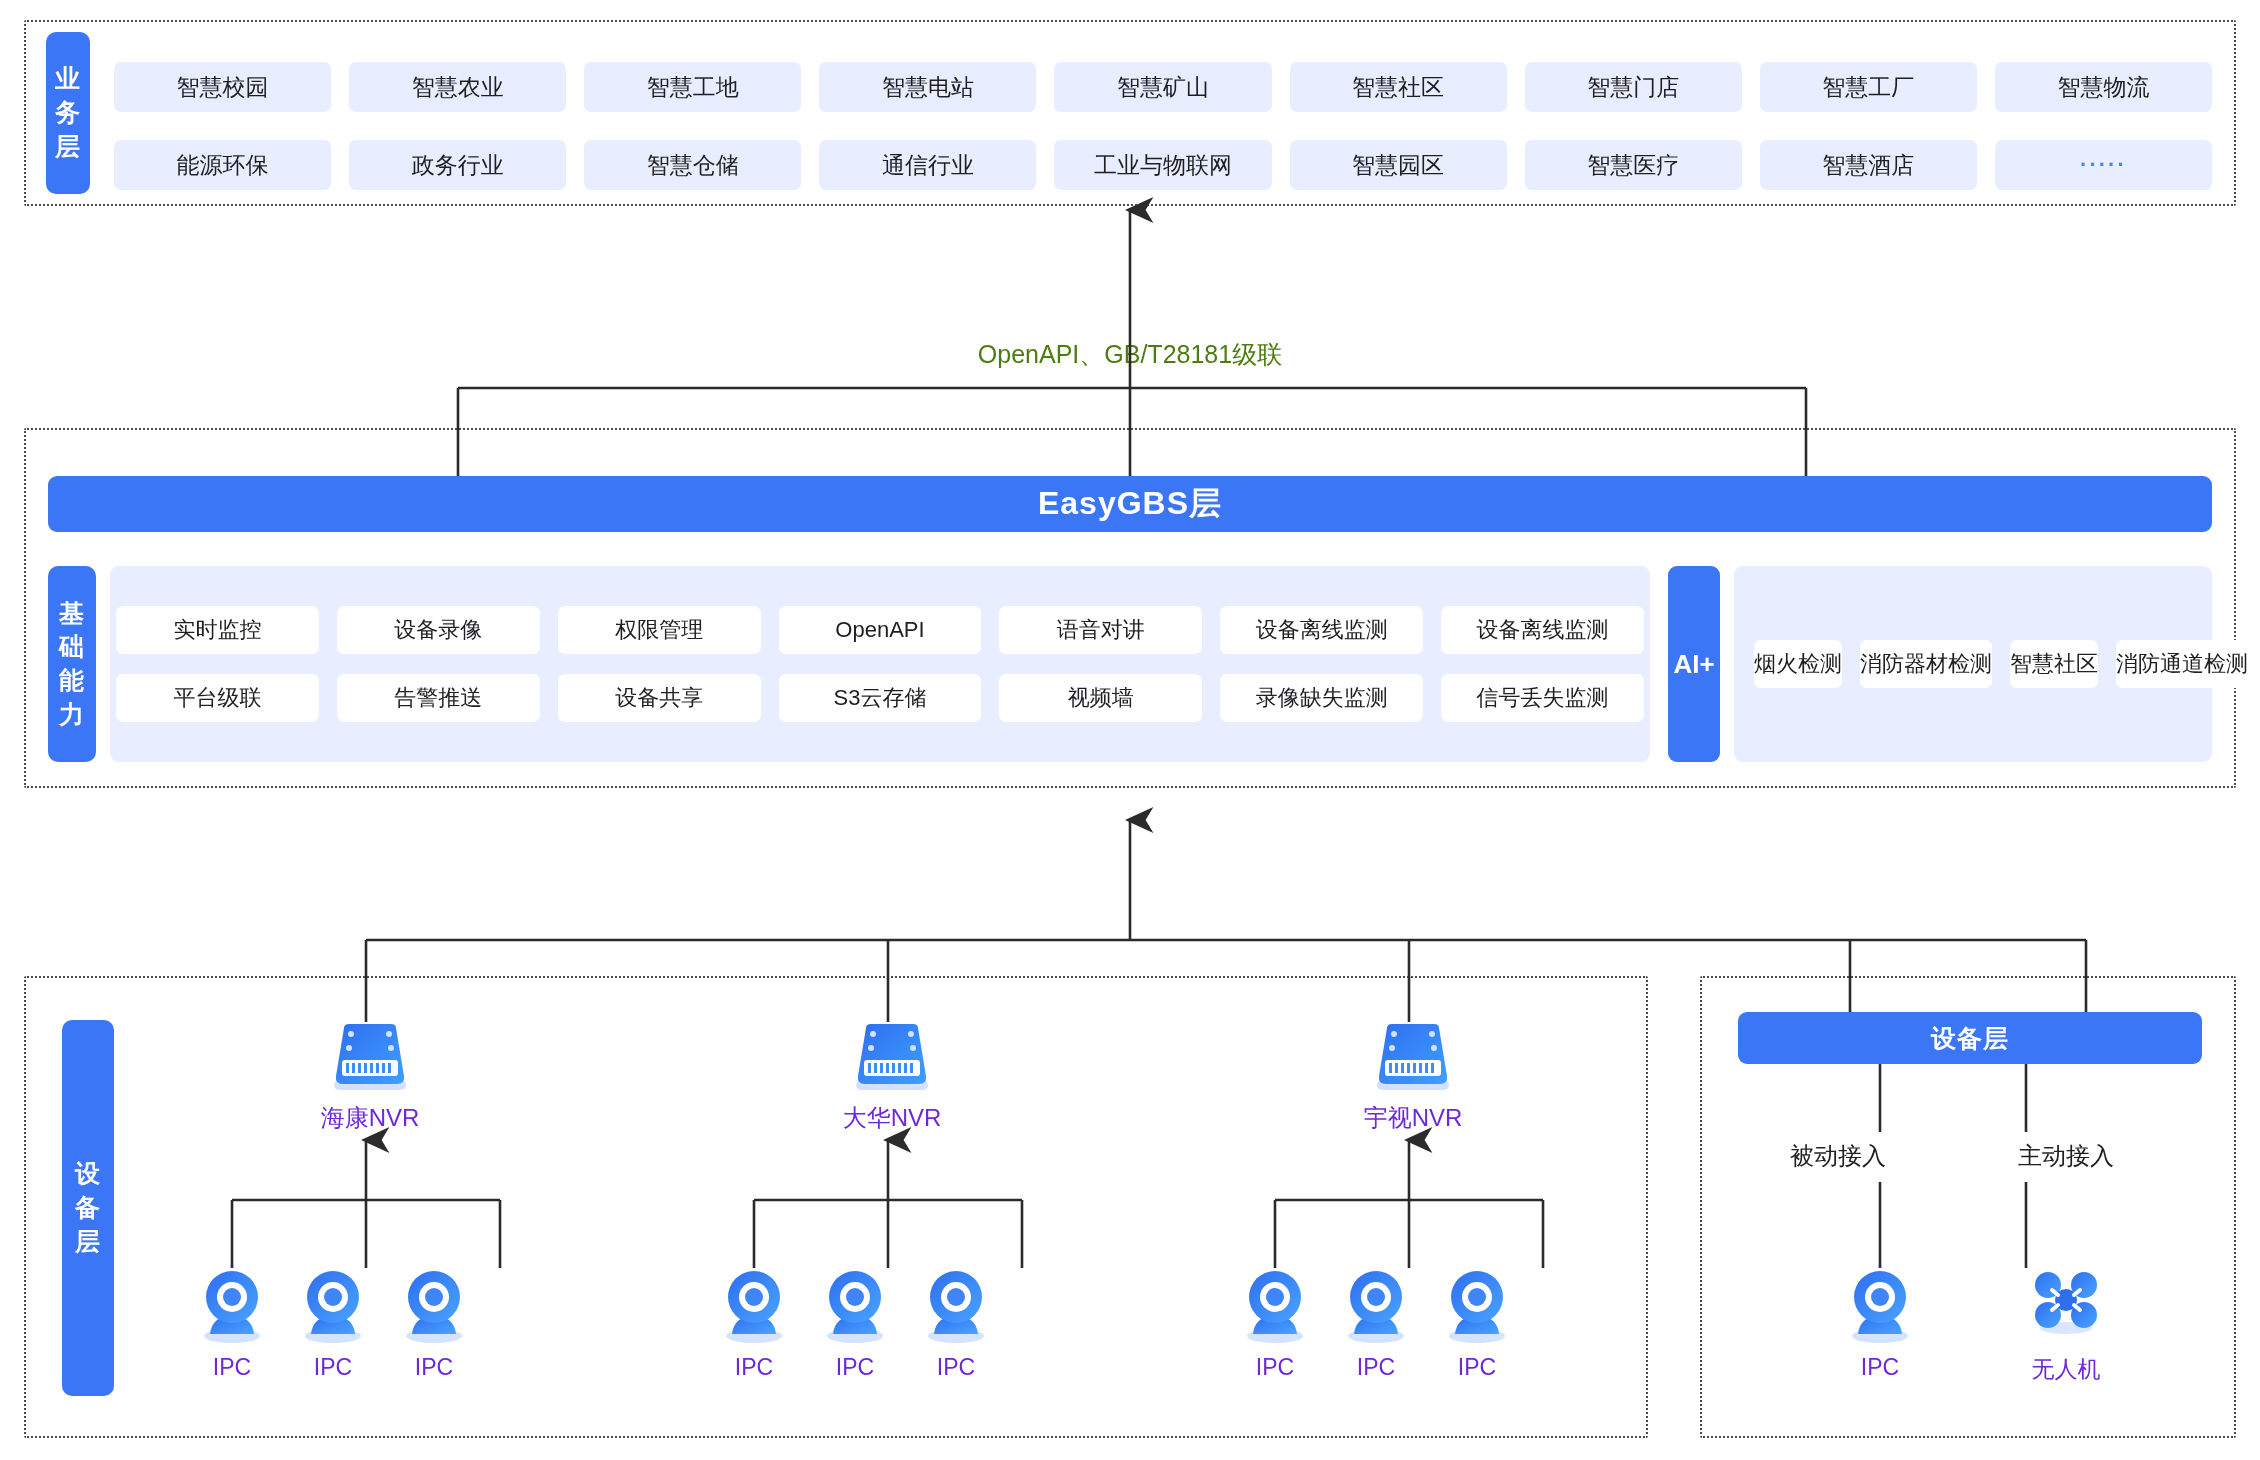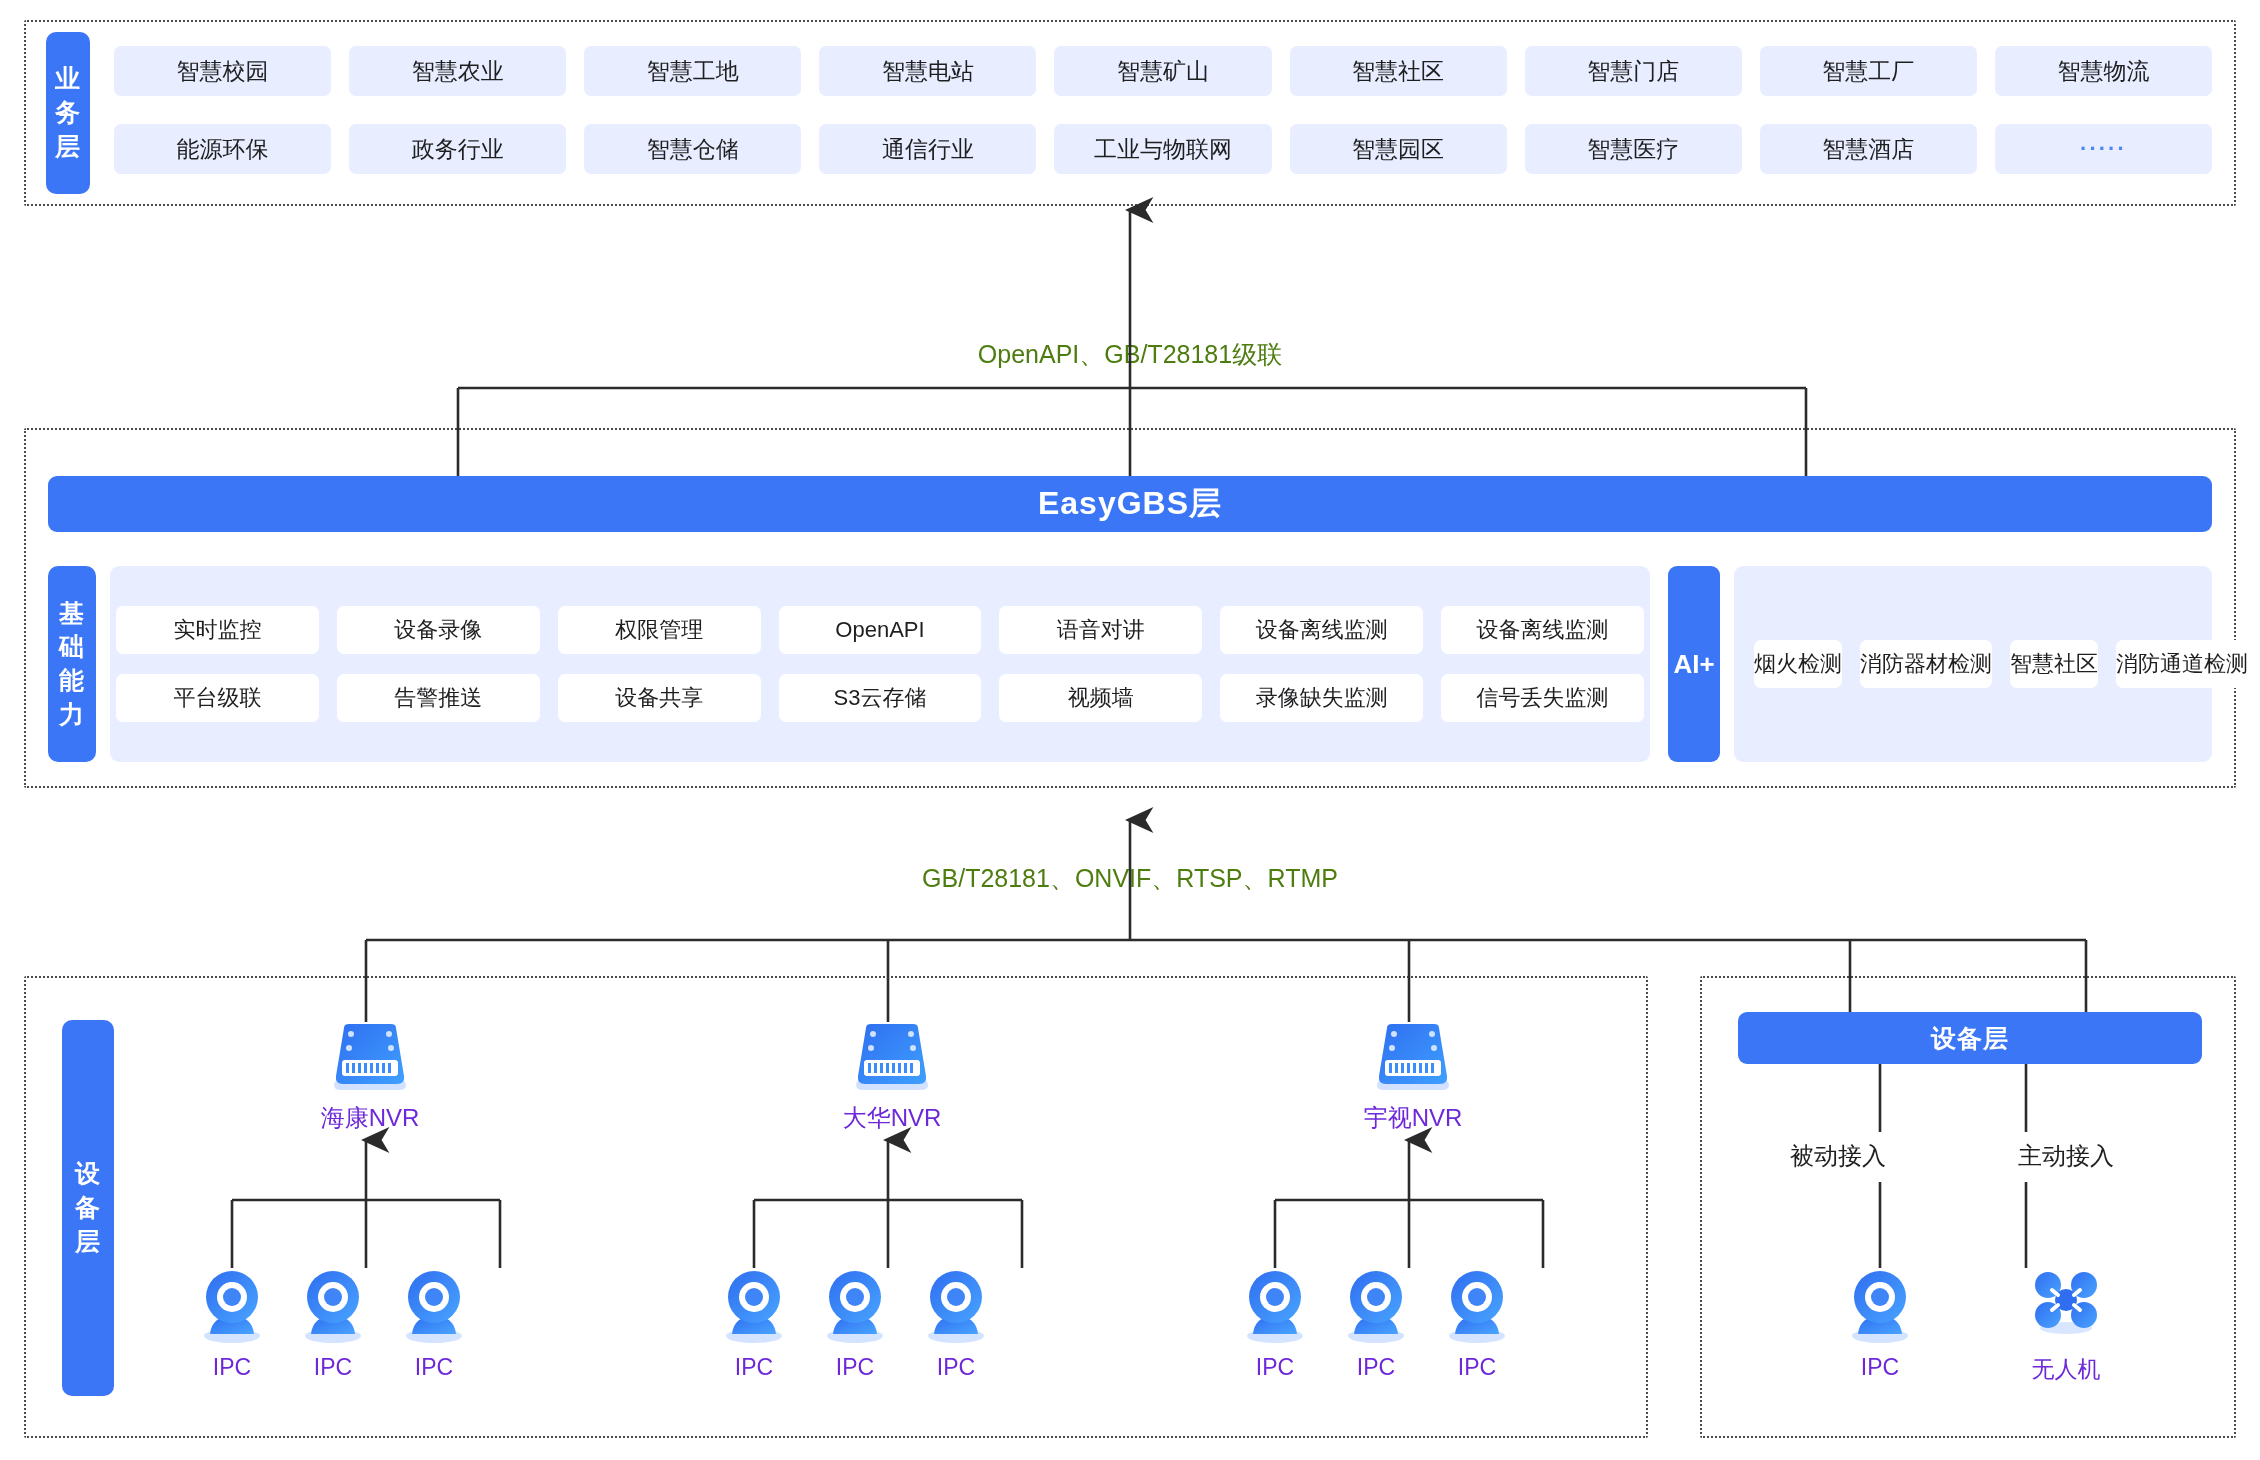--- a/index.html
+++ b/index.html
@@ -39,20 +39,21 @@
   }
   .side-label span { display: block; }
 
   
   .tag-grid {
     position: absolute;
     display: grid;
     grid-template-columns: repeat(9, 1fr);
     column-gap: 18px;
     row-gap: 22px;
+    margin-top: 16px;
   }
   .tag {
     background: #e8eeff;
     border-radius: 7px;
     height: 50px;
     display: flex;
     align-items: center;
     justify-content: center;
     font-size: 23px;
     color: #1f1f22;
@@ -231,21 +232,20 @@
 
   <div class="ai-badge" style="left:1668px; top:566px; width:52px; height:196px;">AI+</div>
 
   <div class="ai-panel" style="left:1734px; top:566px; width:478px; height:196px;">
     <div class="cap">烟火检测</div>
     <div class="cap">消防器材检测</div>
     <div class="cap">智慧社区</div>
     <div class="cap">消防通道检测</div>
   </div>
 
-  <div class="conn-label" style="left:855px; top:862px; width:550px;">GB/T28181、ONVIF、RTSP、RTMP</div>
 
   <div class="dashed-box" style="left:24px; top:976px; width:1624px; height:462px;"></div>
 
   <div class="side-label" style="left:62px; top:1020px; width:52px; height:376px;">
     <span>设</span>
     <span>备</span>
     <span>层</span>
   </div>
 
   <div class="node" style="left:290px; top:1022px;">

